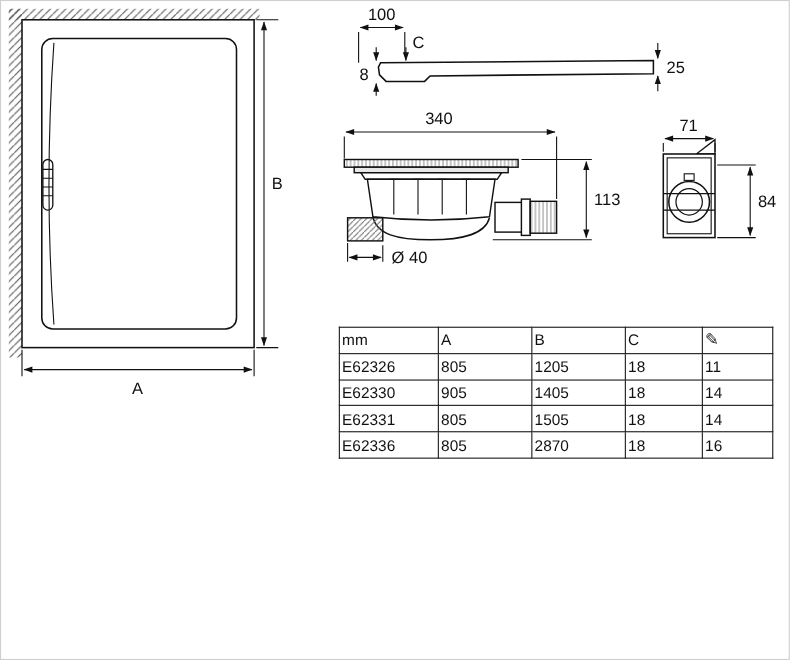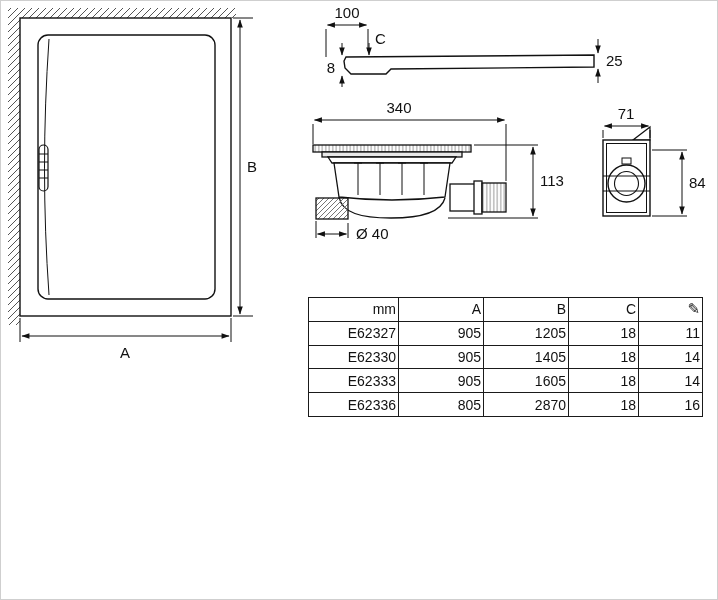--- a/index.html
+++ b/index.html
@@ -14,21 +14,21 @@
     font-family:"Liberation Sans", sans-serif;
     font-size:15px; fill:#111; stroke:none;
   }
   table.spec {
     position:absolute; left:307px; top:296px; width:394px;
     border-collapse:collapse; table-layout:fixed;
     font-size:14px; color:#111; background:#fff;
   }
   .spec th, .spec td {
     border:1px solid #1a1a1a; height:23.8px;
-    text-align:right; vertical-align:middle;
+    text-align:left; vertical-align:middle;
     font-weight:normal; padding:0 2px; overflow:hidden; white-space:nowrap;
   }
   .spec th.icon-col { font-size:15px; }
 </style>
 </head>
 <body>
 
 <svg width="0" height="0" class="abs" style="left:0;top:0" aria-hidden="true">
   <defs>
     <marker id="mA" viewBox="0 0 10 10" refX="9.3" refY="5" markerWidth="10" markerHeight="8" orient="auto-start-reverse">
@@ -171,37 +171,37 @@
     <tr>
       <th>mm</th>
       <th>A</th>
       <th>B</th>
       <th>C</th>
       <th class="icon-col">✎</th>
     </tr>
   </thead>
   <tbody>
       <tr>
-        <td>E62327</td>
-        <td>905</td>
+        <td>E62326</td>
+        <td>805</td>
         <td>1205</td>
         <td>18</td>
         <td>11</td>
       </tr>
       <tr>
         <td>E62330</td>
         <td>905</td>
         <td>1405</td>
         <td>18</td>
         <td>14</td>
       </tr>
       <tr>
-        <td>E62333</td>
-        <td>905</td>
-        <td>1605</td>
+        <td>E62331</td>
+        <td>805</td>
+        <td>1505</td>
         <td>18</td>
         <td>14</td>
       </tr>
       <tr>
         <td>E62336</td>
         <td>805</td>
         <td>2870</td>
         <td>18</td>
         <td>16</td>
       </tr>

